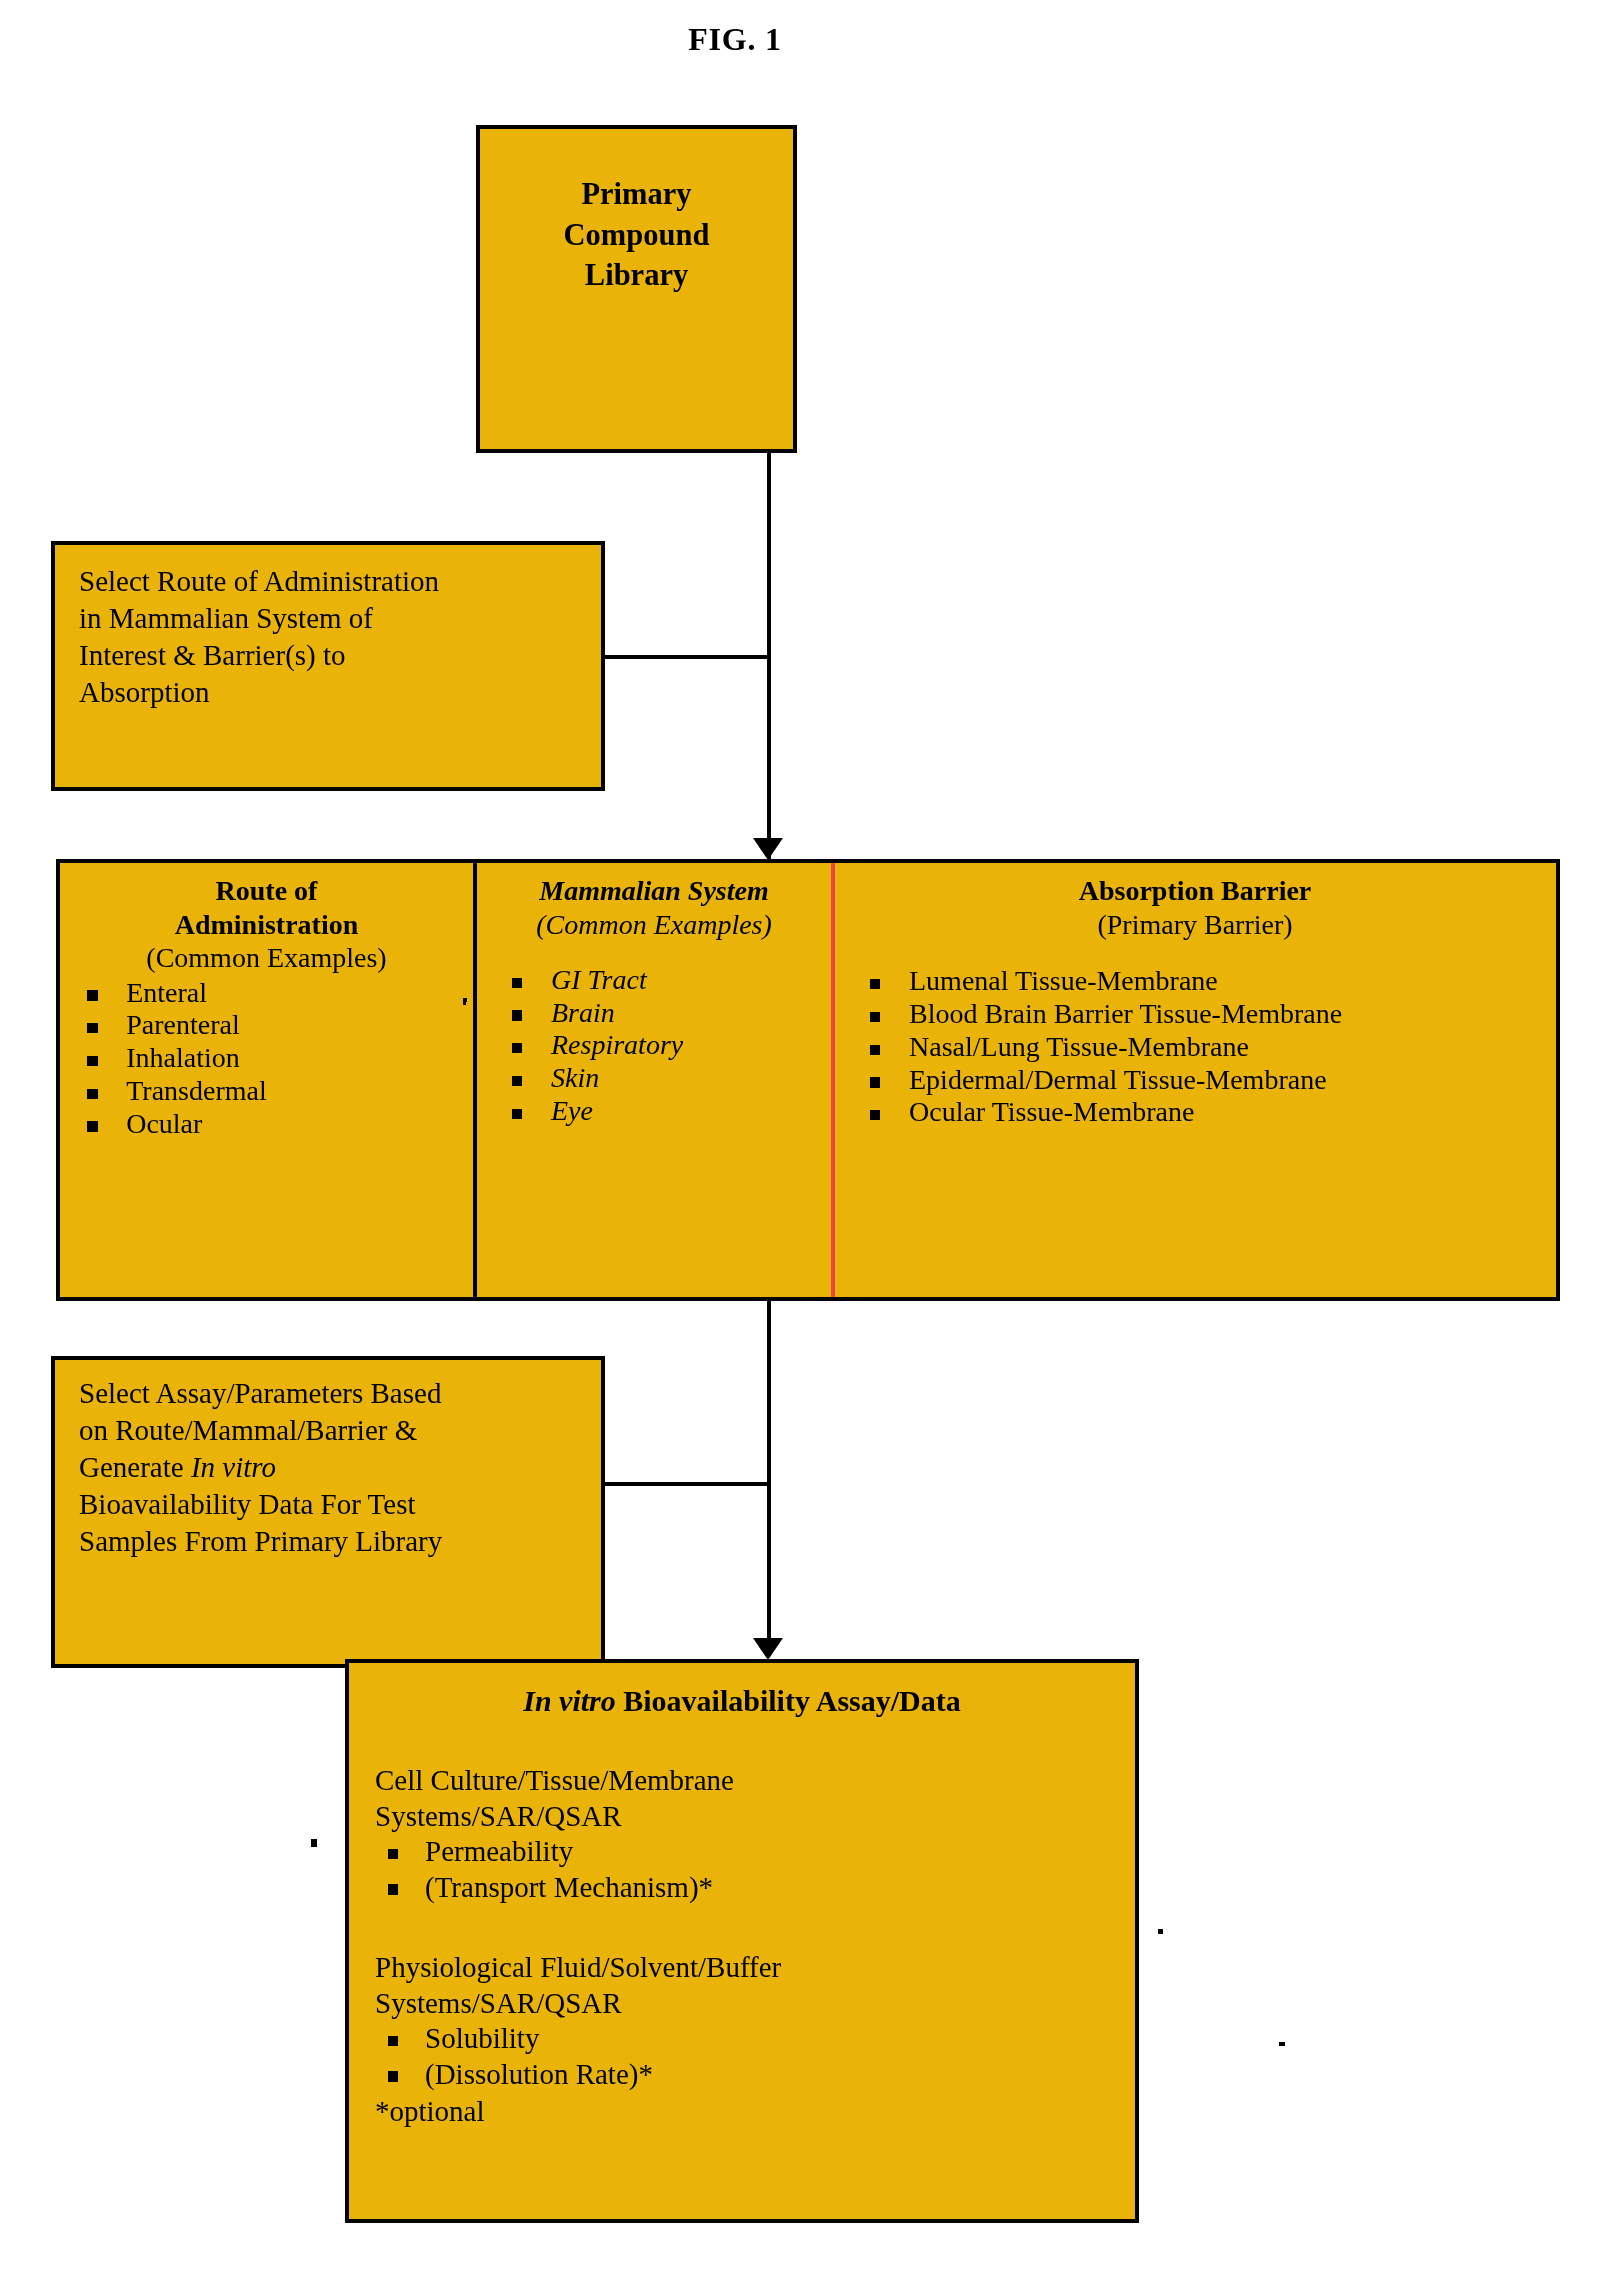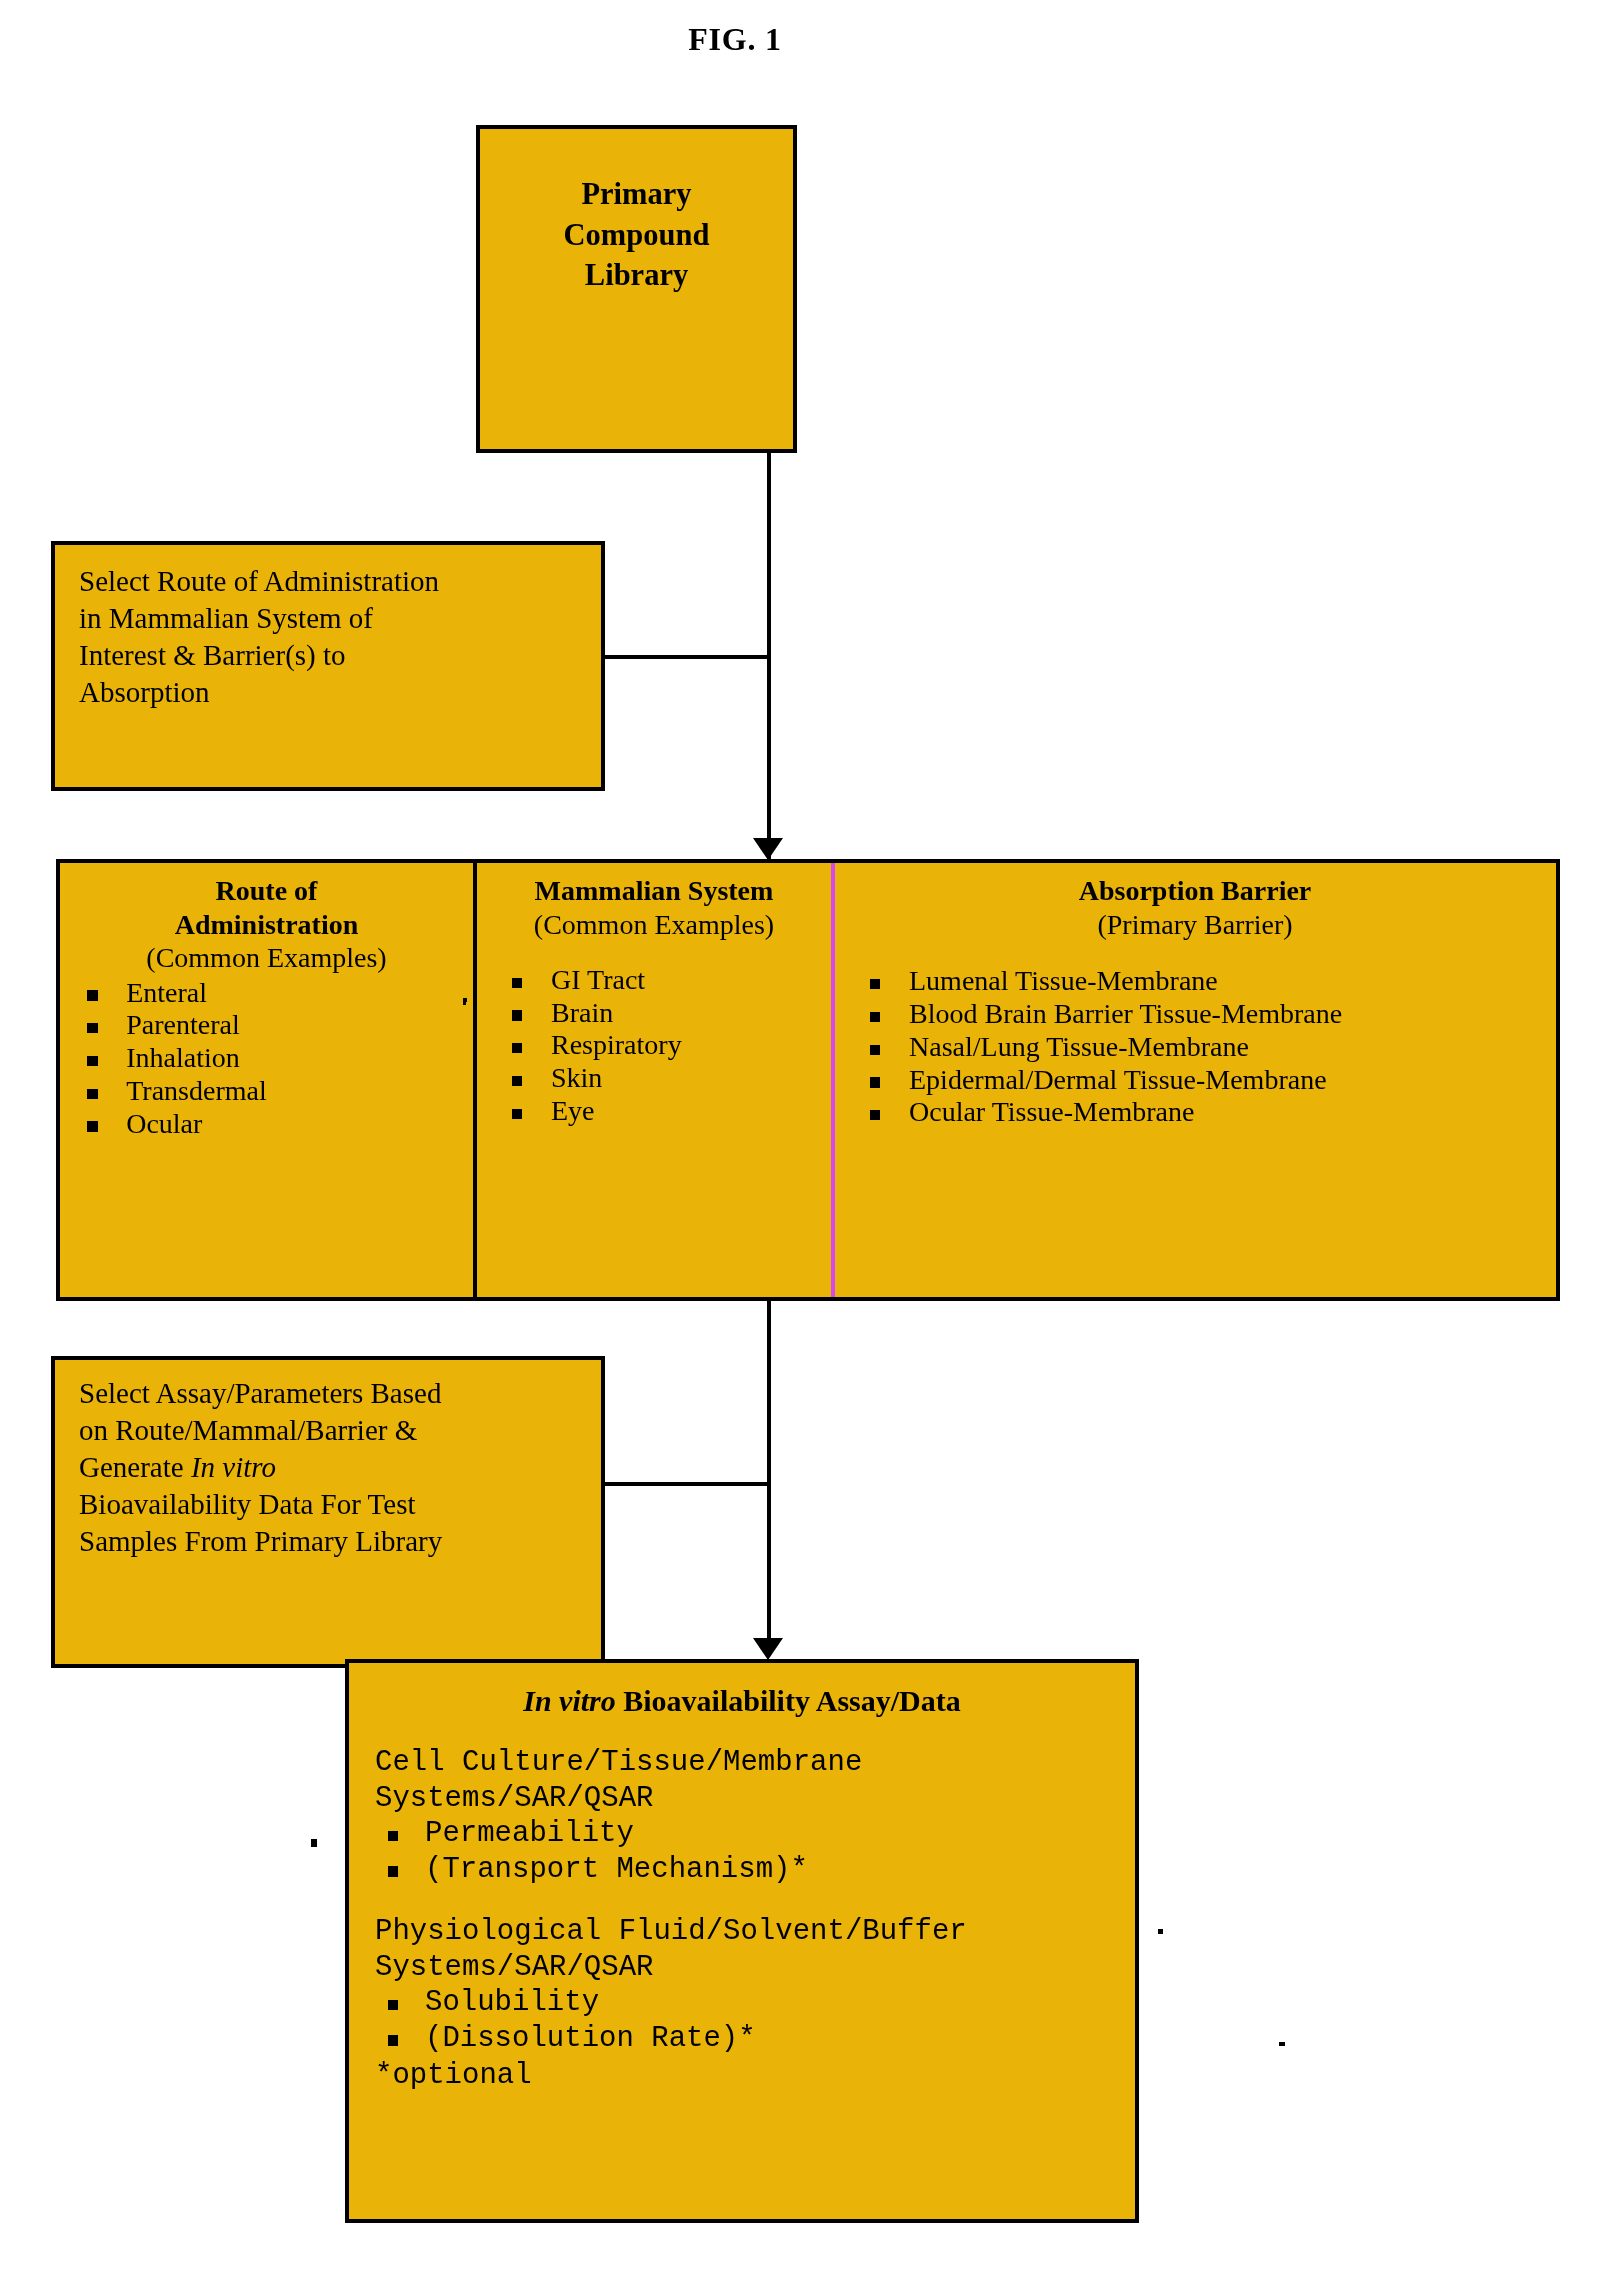--- a/index.html
+++ b/index.html
@@ -72,21 +72,21 @@
     width: 1504px;
     height: 442px;
     display: flex;
   }
   .tcol {
     box-sizing: border-box;
     height: 100%;
     padding-top: 11.2px;
   }
   .tcol.c1 { width: 417px; border-right: 4px solid #000; }
-  .tcol.c2 { width: 358px; border-right: 4px solid #d946ef; }
+  .tcol.c2 { width: 358px; border-right: 4px solid #ef4444; font-style: italic; }
   .tcol.c3 { width: 720px; }
 
   .thead {
     text-align: center;
     font-size: 28px;
     font-weight: bold;
     line-height: 1.2;
   }
   .thead .sub {
     font-weight: normal;
@@ -143,21 +143,21 @@
     text-align: center;
     font-size: 30px;
     font-weight: bold;
     padding-top: 21px;
   }
   #box-assay-data .body {
     padding: 0 0 0 26px;
     font-size: 29px;
     line-height: 1.23;
   }
-  #box-assay-data .grp { margin-top: 27px; font-family: Liberation Mono, monospace; }
+  #box-assay-data .grp { margin-top: 45px; }
   #box-assay-data ul.blist {
     margin: 0;
     font-size: 29px;
     line-height: 1.22;
   }
   #box-assay-data ul.blist li { padding-left: 50px; }
   #box-assay-data ul.blist li::before { left: 13px; top: 14.5px; }
   #box-assay-data .optional { margin-top: 1.6px; }
 
   .ital { font-style: italic; }

